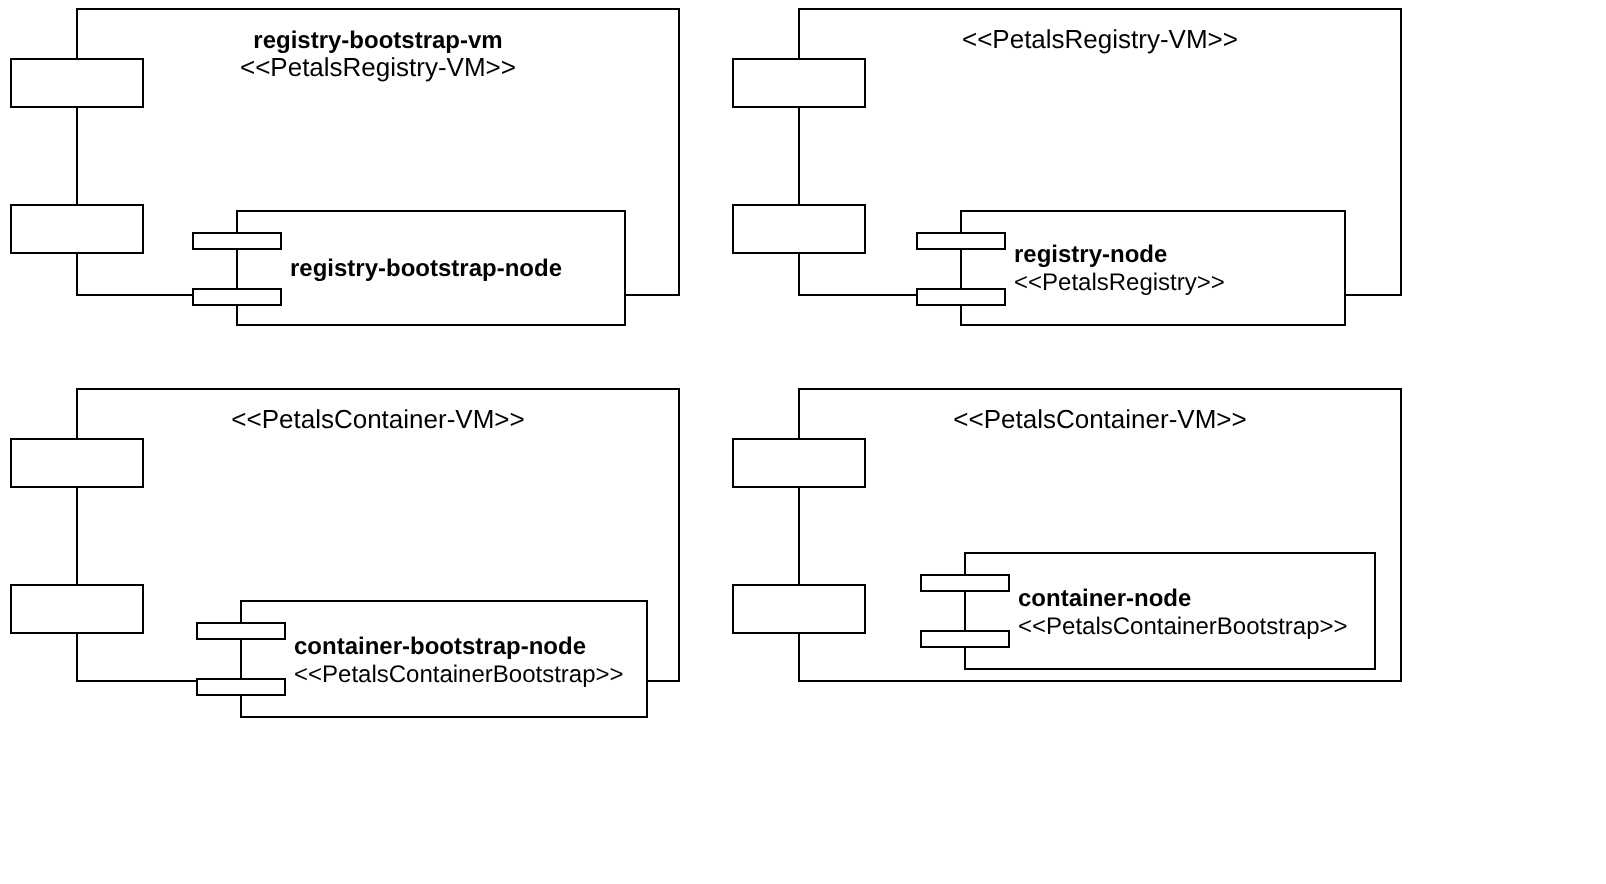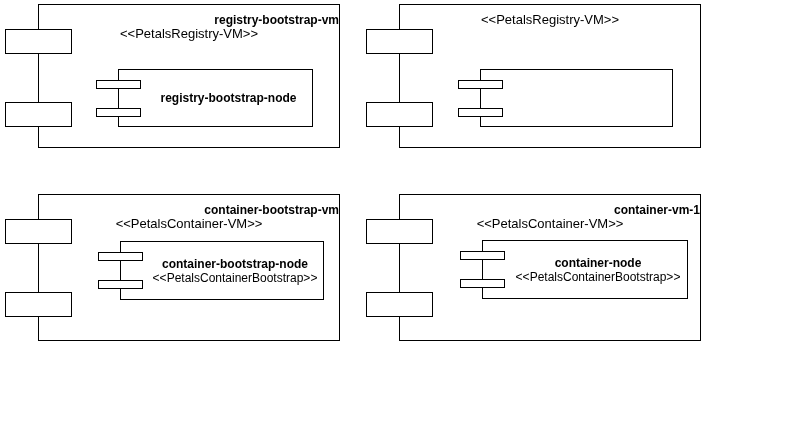--- a/index.html
+++ b/index.html
@@ -49,43 +49,43 @@
 
   .node-header {
     padding-top: 8px;
     text-align: center;
     line-height: 14px;
   }
   .node-title {
     font-size: 12px;
     font-weight: bold;
     white-space: nowrap;
-    text-align: right;
   }
   .node-stereotype {
     font-size: 13px;
     white-space: nowrap;
   }
 
   
   .component {
     position: absolute;
     box-sizing: border-box;
     border: 1px solid #000000;
     background: #ffffff;
     display: flex;
     flex-direction: column;
     justify-content: center;
-    text-align: center;
+    text-align: left;
     line-height: 14px;
     padding-left: 26px;
+    margin-top: 36px;
   }
   .node-1 .component { left: 79px; top: 64px; width: 195px; height: 58px; }
   .node-2 .component { left: 80px; top: 64px; width: 193px; height: 58px; }
-  .node-3 .component { left: 81px; top: 46px; width: 204px; height: 59px; }
+  .node-3 .component { left: 81px; top: 69px; width: 204px; height: 59px; }
   .node-4 .component { left: 82px; top: 45px; width: 206px; height: 59px; }
 
   
   .comp-tab {
     position: absolute;
     left: -23px;
     width: 45px;
     height: 9px;
     box-sizing: border-box;
     border: 1px solid #000000;
@@ -126,43 +126,43 @@
 
   <div class="node node-2">
     <div class="node-tab t1"></div>
     <div class="node-tab t2"></div>
     <div class="node-header">
       <div class="node-stereotype">&lt;&lt;PetalsRegistry-VM&gt;&gt;</div>
     </div>
     <div class="component">
       <div class="comp-tab t1"></div>
       <div class="comp-tab t2"></div>
+      <div class="comp-title">registry-node</div>
+      <div class="comp-stereotype">&lt;&lt;PetalsRegistry&gt;&gt;</div>
     </div>
   </div>
 
   <div class="node node-3">
     <div class="node-tab t1"></div>
     <div class="node-tab t2"></div>
     <div class="node-header">
-      <div class="node-title">container-bootstrap-vm</div>
       <div class="node-stereotype">&lt;&lt;PetalsContainer-VM&gt;&gt;</div>
     </div>
     <div class="component">
       <div class="comp-tab t1"></div>
       <div class="comp-tab t2"></div>
       <div class="comp-title">container-bootstrap-node</div>
       <div class="comp-stereotype">&lt;&lt;PetalsContainerBootstrap&gt;&gt;</div>
     </div>
   </div>
 
   <div class="node node-4">
     <div class="node-tab t1"></div>
     <div class="node-tab t2"></div>
     <div class="node-header">
-      <div class="node-title">container-vm-1</div>
       <div class="node-stereotype">&lt;&lt;PetalsContainer-VM&gt;&gt;</div>
     </div>
     <div class="component">
       <div class="comp-tab t1"></div>
       <div class="comp-tab t2"></div>
       <div class="comp-title">container-node</div>
       <div class="comp-stereotype">&lt;&lt;PetalsContainerBootstrap&gt;&gt;</div>
     </div>
   </div>
 

